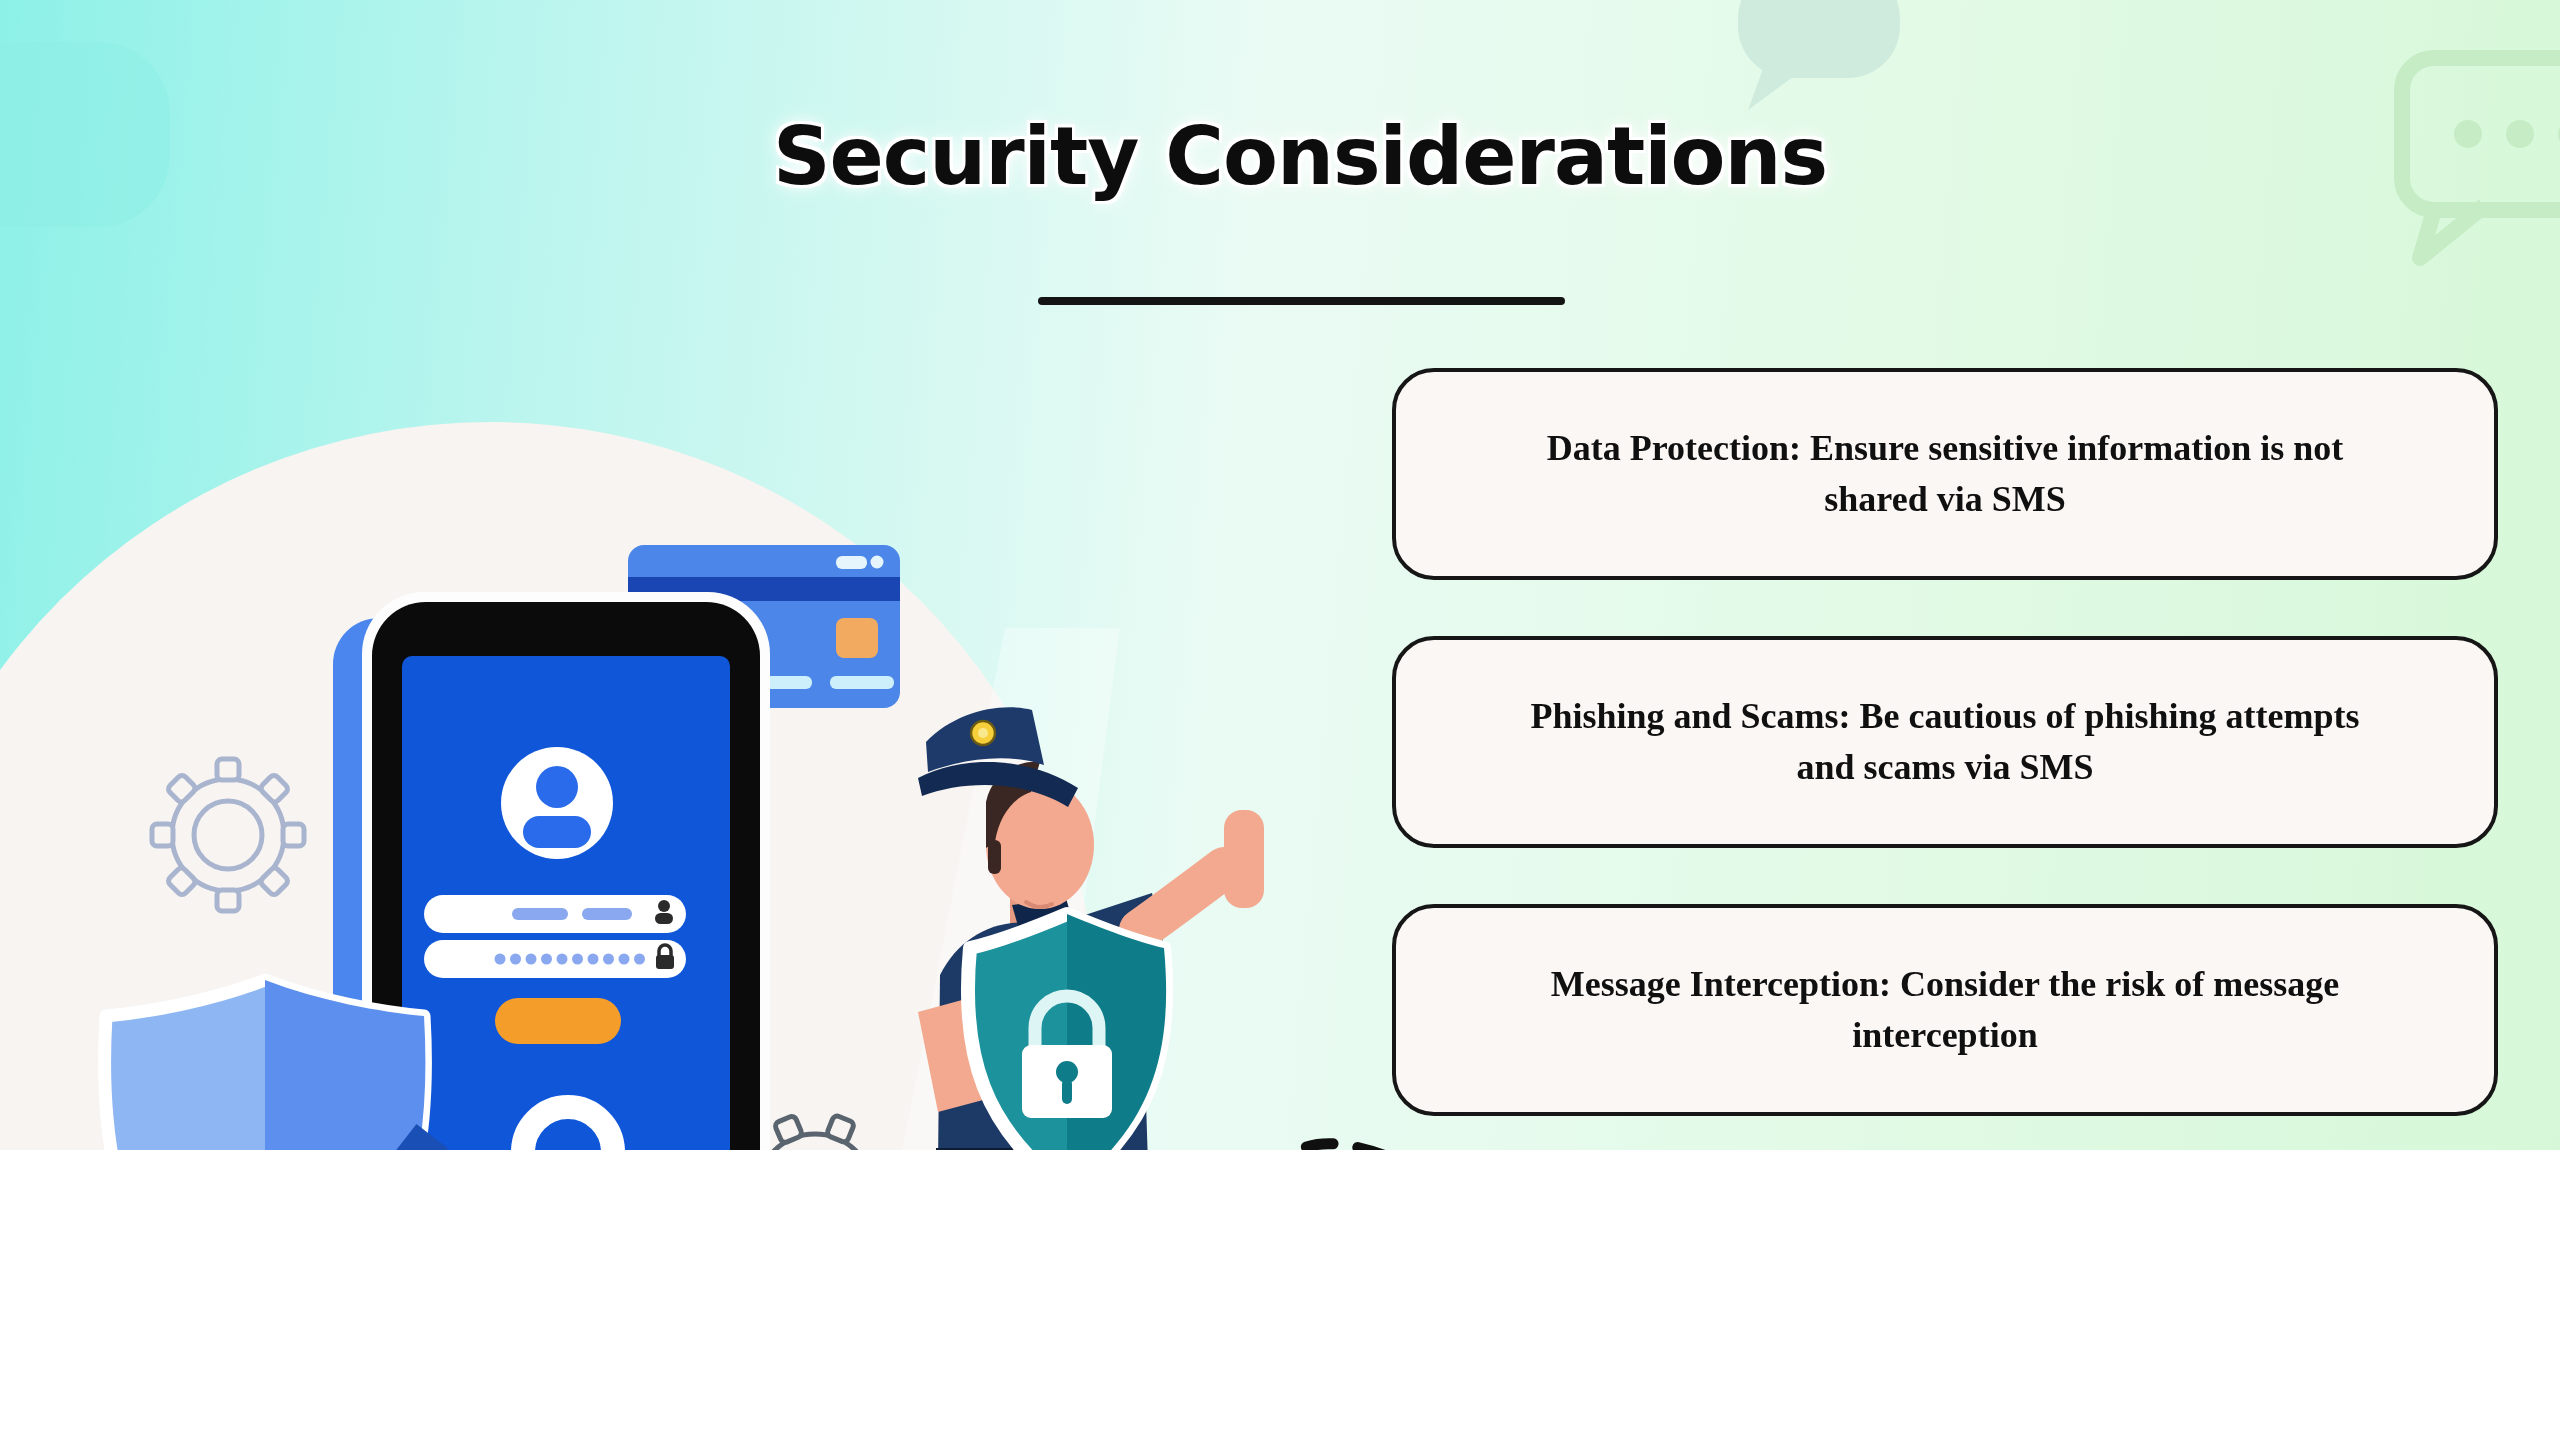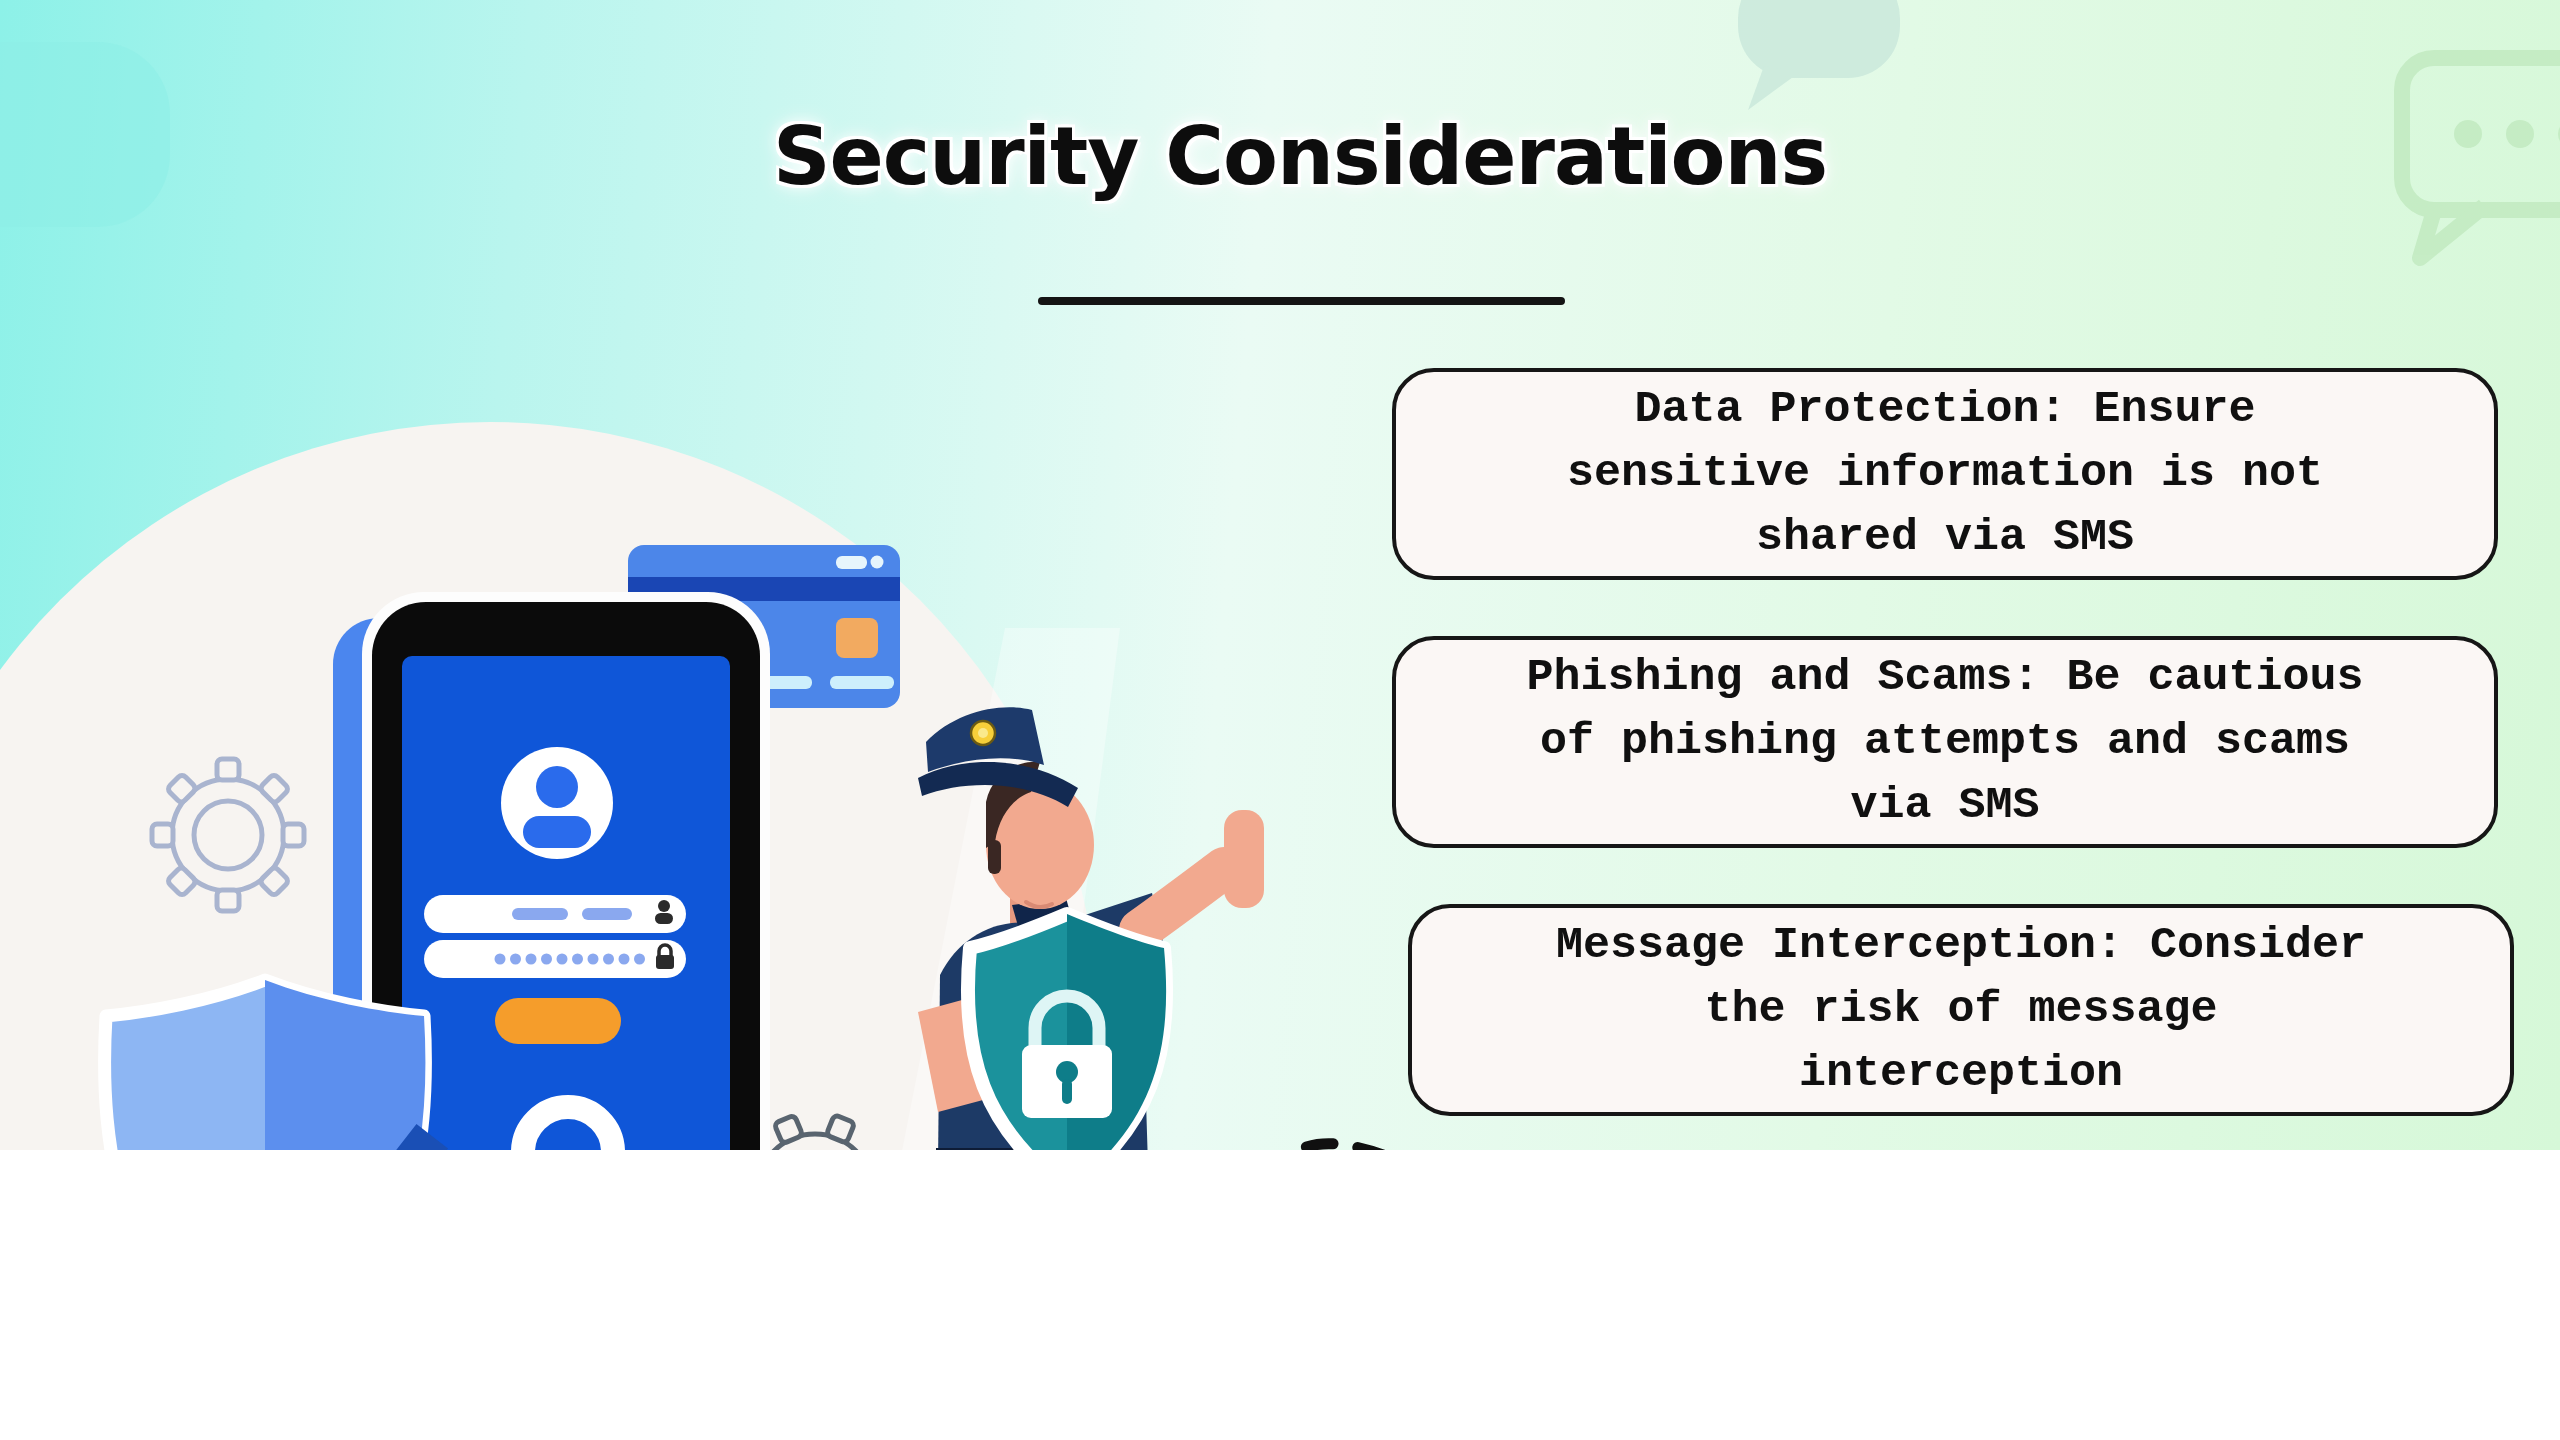--- a/index.html
+++ b/index.html
@@ -7,25 +7,25 @@
   .stage{position:relative;width:2560px;height:1150px;overflow:hidden;
     background:linear-gradient(95deg,#8df1e8 0%,#b9f5ee 20%,#eafbf4 48%,#e2fae6 72%,#d6f8d8 100%);}
   .illustration{position:absolute;left:0;top:0;width:2560px;height:1440px;}
   .page-title{position:absolute;left:740px;top:110px;width:1120px;text-align:center;
     font-family:"DejaVu Sans",sans-serif;font-weight:800;font-size:80px;letter-spacing:-1px;color:#0d0d0d;
     text-shadow:3px 3px 0 #fff,-3px 3px 0 #fff,3px -3px 0 #fff,-3px -3px 0 #fff,0 0 14px #fff,0 0 22px #fff;}
   .title-underline{position:absolute;left:1038px;top:297px;width:527px;height:8px;background:#141414;border-radius:4px;}
   .callout{position:absolute;left:1392px;width:1106px;height:212px;box-sizing:border-box;
     background:#fbf7f5;border:4px solid #161616;border-radius:42px;
     display:flex;align-items:center;justify-content:center;text-align:center;
-    padding:0 118px;font-size:45px;line-height:1.42;font-weight:600;color:#101010;
-    font-family:Liberation Mono, monospace;}
+    padding:0 118px;font-size:36px;line-height:1.42;font-weight:600;color:#101010;
+    font-family:Liberation Serif, serif;}
   .callout.c1{top:368px;}
   .callout.c2{top:636px;}
-  .callout.c3{top:904px;margin-left:16px;}
+  .callout.c3{top:904px;}
 </style>
 </head>
 <body>
 
 <div class="stage">
 
   <svg class="illustration" viewBox="0 0 2560 1440" width="2560" height="1440" xmlns="http://www.w3.org/2000/svg">
 
     <rect x="-70" y="42" width="240" height="185" rx="72" fill="#8eeee6" opacity="0.6"></rect>
 

